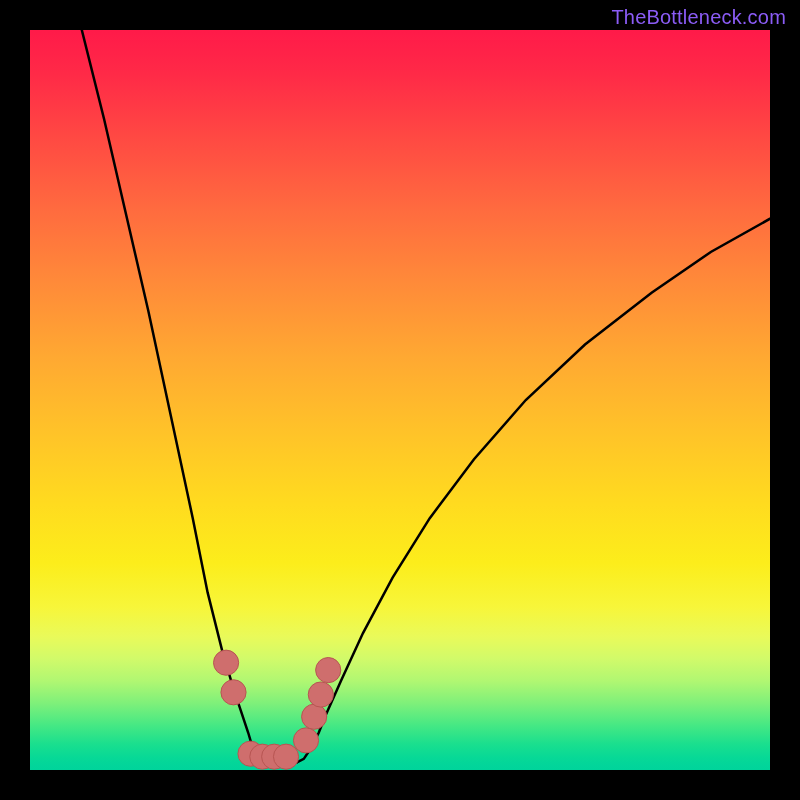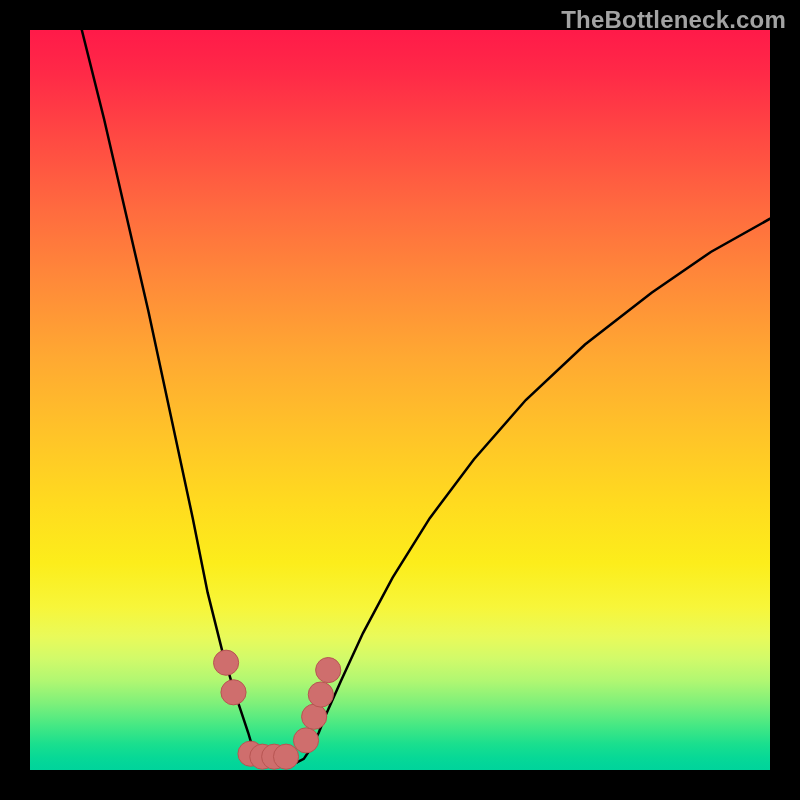--- a/index.html
+++ b/index.html
@@ -13,23 +13,23 @@
   }
   .stage {
     position: relative;
     width: 800px;
     height: 800px;
   }
   .watermark {
     position: absolute;
     top: 6px;
     right: 14px;
-    color: #a3a3a3;
-    font-size: 24px;
-    font-weight: 700;
+    color: #8b5cf6;
+    font-size: 20px;
+    font-weight: 400;
     letter-spacing: 0.2px;
     z-index: 10;
   }
   .plot-area {
     position: absolute;
     left: 30px;
     top: 30px;
     width: 740px;
     height: 740px;
     overflow: hidden;

